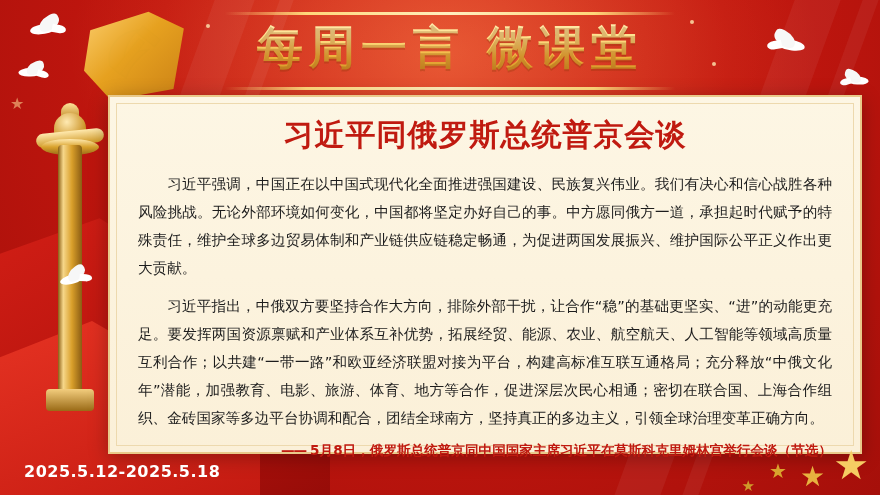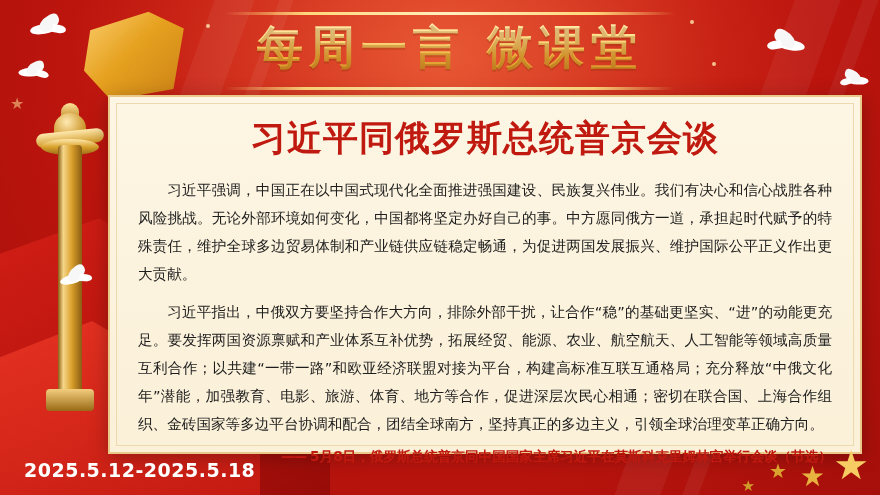--- a/index.html
+++ b/index.html
@@ -204,21 +204,21 @@
     position: absolute;
     left: 28px;
     right: 28px;
     top: 18px;
     bottom: 14px;
   }
   .doc-title {
     text-align: center;
     font-family: "DejaVu Serif", "Liberation Serif", serif;
     font-weight: bold;
-    font-size: 35px;
+    font-size: 30px;
     letter-spacing: 1px;
     color: #c01a10;
     margin-bottom: 14px;
   }
   .para {
     font-family: "DejaVu Sans", "Liberation Sans", sans-serif;
     font-size: 14.6px;
     line-height: 28px;
     color: #1d1d1d;
     text-align: justify;
@@ -236,21 +236,21 @@
   .source .dash {
     letter-spacing: -1px;
     margin-right: 4px;
   }
   
   .date {
     position: absolute;
     left: 24px;
     bottom: 14px;
     font-family: "DejaVu Sans", "Liberation Sans", sans-serif;
-    font-size: 19px;
+    font-size: 16px;
     font-weight: bold;
     color: #ffffff;
     letter-spacing: 0.5px;
   }
   
   .star {
     position: absolute;
     color: #f6cc63;
     line-height: 1;
   }

